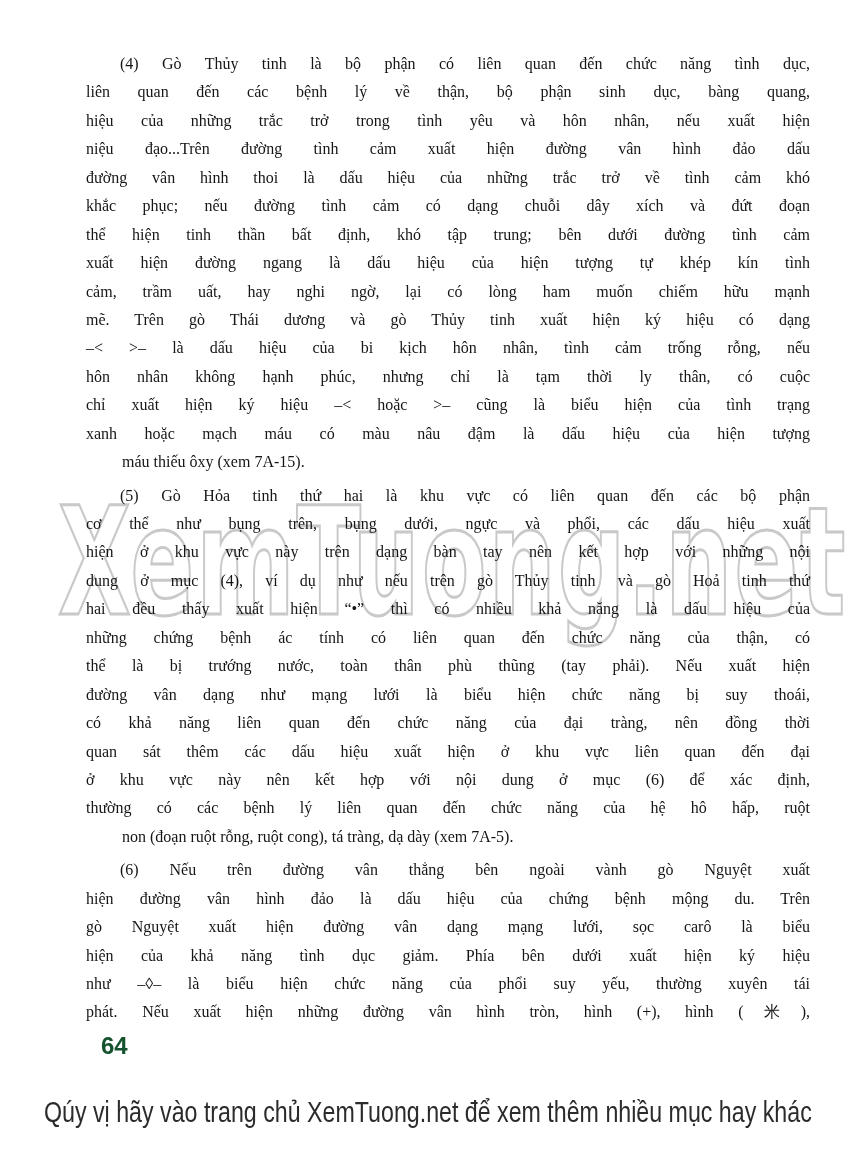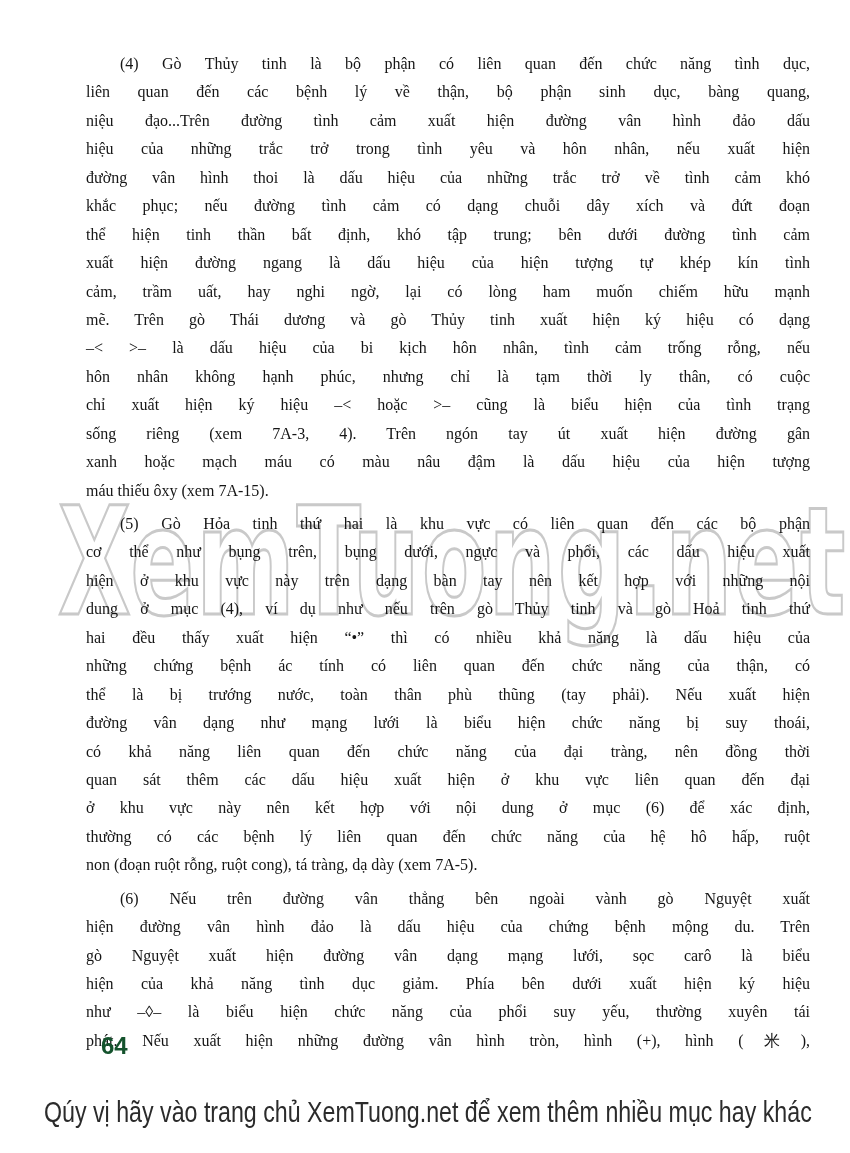--- a/index.html
+++ b/index.html
@@ -45,21 +45,21 @@
   }
   .para + .para { margin-top: 5px; }
   .line {
     height: 28.45px;
     line-height: 28.45px;
     text-align: justify;
     text-align-last: justify;
     white-space: normal;
   }
   .line.first { text-indent: 34px; }
-  .line.short-last { text-align-last: left; }
+  .line.short-last { text-align-last: left; margin-left: 36px; }
   
   .footer {
     position: absolute;
     left: 44px;
     top: 1096px;
     z-index: 2;
     font-family: "Liberation Sans", sans-serif;
     font-size: 29px;
     color: #2b2b2b;
     white-space: nowrap;
@@ -81,32 +81,31 @@
 <body>
 
 <div class="page">
 
   <div class="watermark">XemTuong.net</div>
 
   <main class="body-text">
       <div class="para">
         <div class="line first">(4) Gò Thủy tinh là bộ phận có liên quan đến chức năng tình dục,</div>
         <div class="line">liên quan đến các bệnh lý về thận, bộ phận sinh dục, bàng quang,</div>
+        <div class="line">hiệu của những trắc trở trong tình yêu và hôn nhân, nếu xuất hiện</div>
         <div class="line">niệu đạo...Trên đường tình cảm xuất hiện đường vân hình đảo dấu</div>
-        <div class="line">hiệu của những trắc trở trong tình yêu và hôn nhân, nếu xuất hiện</div>
         <div class="line">đường vân hình thoi là dấu hiệu của những trắc trở về tình cảm khó</div>
         <div class="line">khắc phục; nếu đường tình cảm có dạng chuỗi dây xích và đứt đoạn</div>
         <div class="line">thể hiện tinh thần bất định, khó tập trung; bên dưới đường tình cảm</div>
         <div class="line">xuất hiện đường ngang là dấu hiệu của hiện tượng tự khép kín tình</div>
         <div class="line">cảm, trầm uất, hay nghi ngờ, lại có lòng ham muốn chiếm hữu mạnh</div>
         <div class="line">mẽ. Trên gò Thái dương và gò Thủy tinh xuất hiện ký hiệu có dạng</div>
         <div class="line">–&lt; &gt;– là dấu hiệu của bi kịch hôn nhân, tình cảm trống rỗng, nếu</div>
         <div class="line">hôn nhân không hạnh phúc, nhưng chỉ là tạm thời ly thân, có cuộc</div>
         <div class="line">chỉ xuất hiện ký hiệu –&lt; hoặc &gt;– cũng là biểu hiện của tình trạng</div>
-        <div class="line">sống riêng (xem 7A-3, 4). Trên ngón tay út xuất hiện đường gân</div>
         <div class="line">xanh hoặc mạch máu có màu nâu đậm là dấu hiệu của hiện tượng</div>
         <div class="line short-last">máu thiếu ôxy (xem 7A-15).</div>
       </div>
       <div class="para">
         <div class="line first">(5) Gò Hỏa tinh thứ hai là khu vực có liên quan đến các bộ phận</div>
         <div class="line">cơ thể như bụng trên, bụng dưới, ngực và phổi, các dấu hiệu xuất</div>
         <div class="line">hiện ở khu vực này trên dạng bàn tay nên kết hợp với những nội</div>
         <div class="line">dung ở mục (4), ví dụ như nếu trên gò Thủy tinh và gò Hoả tinh thứ</div>
         <div class="line">hai đều thấy xuất hiện “•” thì có nhiều khả năng là dấu hiệu của</div>
         <div class="line">những chứng bệnh ác tính có liên quan đến chức năng của thận, có</div>

